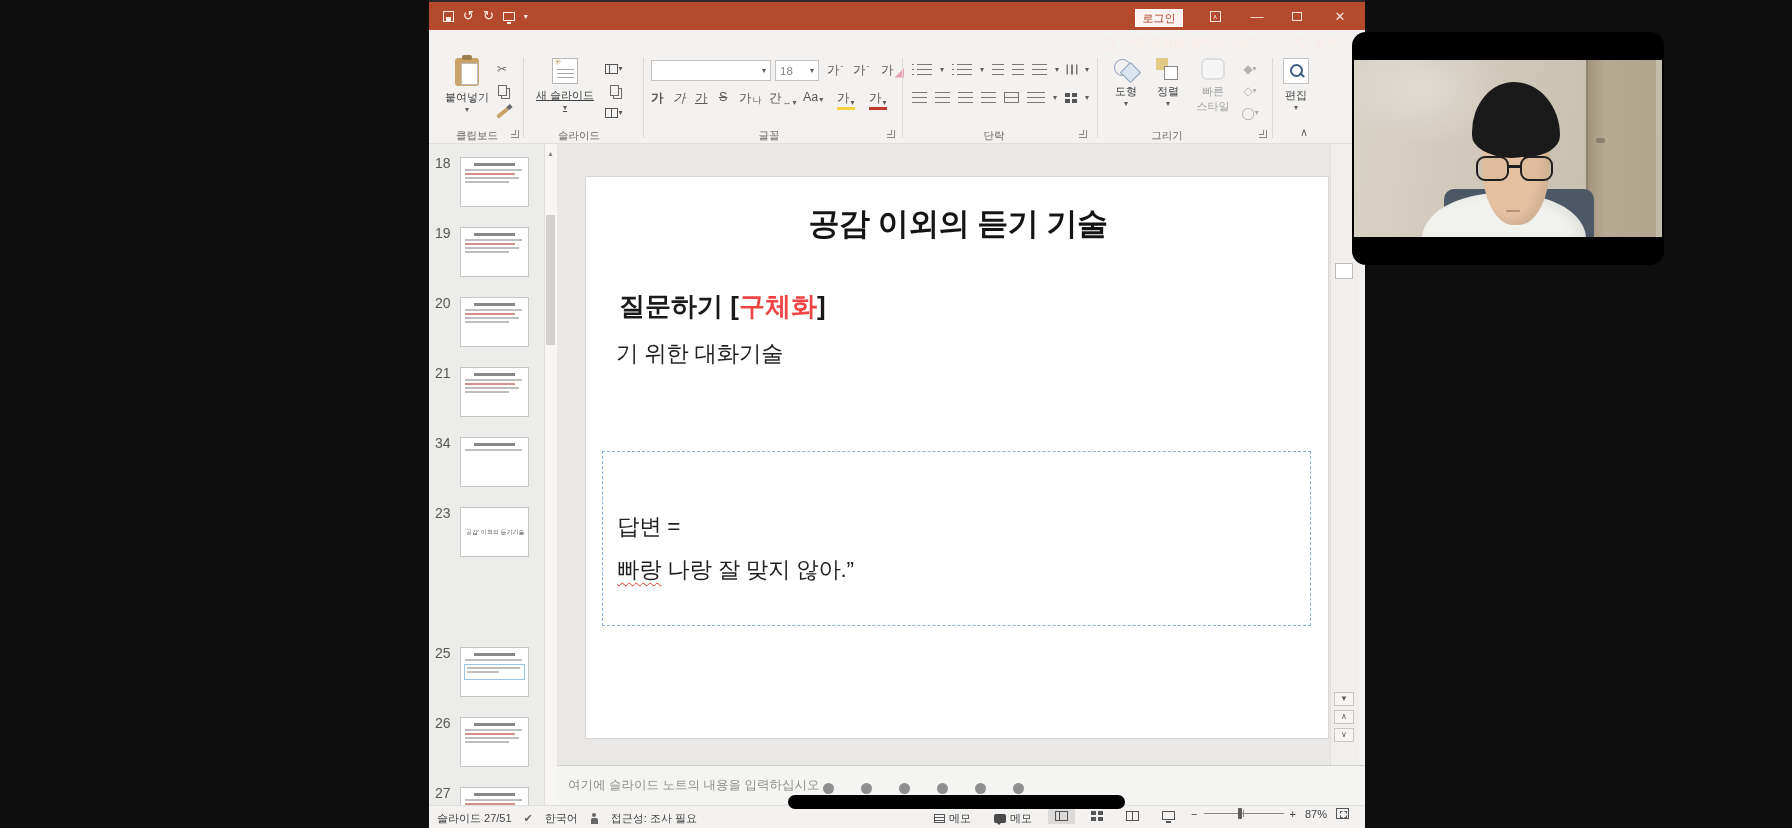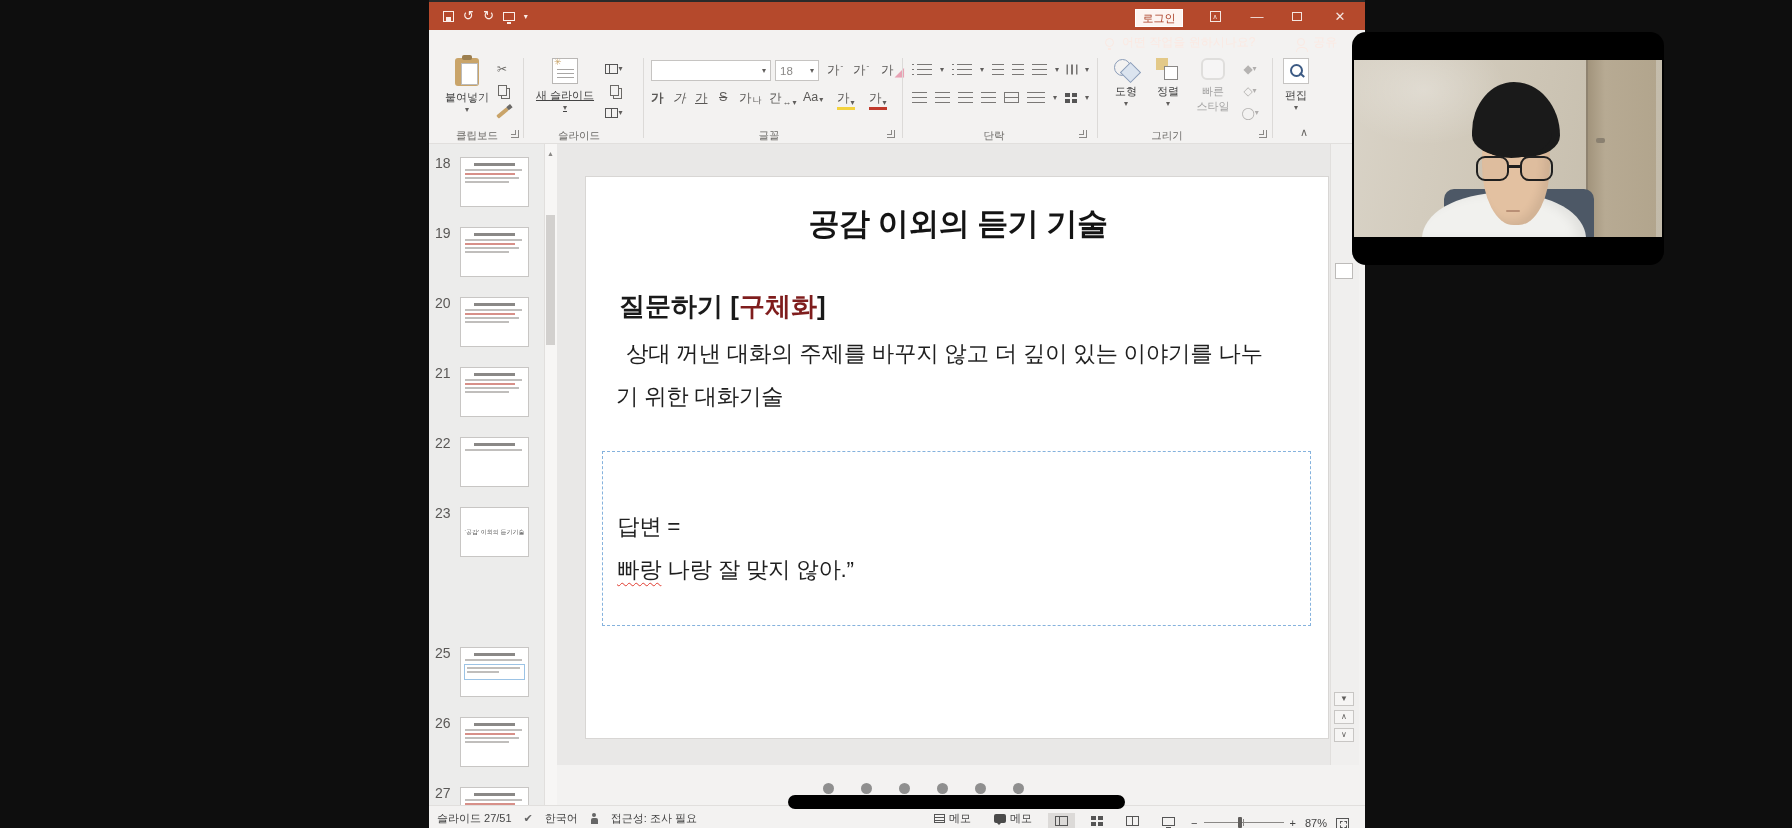--- a/index.html
+++ b/index.html
@@ -90,40 +90,40 @@
   .mini-box .mini-l { margin:2px 2px 0; }
   .mini-center { font-size:6px; color:#555; text-align:center; margin-top:20px; }
   #thumb-scroll { left:115px; top:142px; width:13px; height:661px; background:#f7f6f5; border-left:1px solid #e1dfdd; }
   #thumb-up { left:116px; top:146px; width:11px; height:12px; color:#8a8886; font-size:7px; text-align:center; line-height:12px; }
   #thumb-thumb { left:117px; top:213px; width:9px; height:130px; background:#d2d0ce; }
 
   #editor { left:128px; top:142px; width:773px; height:621px; background:#e9e8e7; overflow:hidden; }
   #slide { position:absolute; left:28px; top:32px; width:744px; height:563px; background:#fff; border:1px solid #d8d6d4; }
   #s-title { position:absolute; left:0; top:26px; width:744px; text-align:center; font-size:31px; font-weight:bold; color:#141414; letter-spacing:-.5px; }
   #s-heading { position:absolute; left:33px; top:112px; font-size:26px; font-weight:bold; color:#1a1a1a; }
-  #s-heading .purple { color:#7f1d1d;font-family:Liberation Mono, monospace; }
+  #s-heading .purple { color:#ef4444;font-family:Liberation Mono, monospace; }
   #s-body { position:absolute; left:30px; top:155px; width:700px; font-size:22.5px; line-height:43px; color:#1f1f1f; letter-spacing:-.3px; }
   #s-body .ind { padding-left:10px; display:block; }
   #quotebox { position:absolute; left:16px; top:274px; width:709px; height:175px; border:1px dashed #85b2dd; padding:10px 14px 0; font-size:22.5px; line-height:43px; color:#1f1f1f; letter-spacing:-.3px; }
   .sp { text-decoration:underline; text-decoration-style:wavy; text-decoration-color:#e03b2f; text-decoration-thickness:1px; text-underline-offset:5px; }
   #answer-line { margin-top:43px; }
 
   
   #vscroll { left:901px; top:142px; width:29px; height:621px; background:#f0efee; border-left:1px solid #e1dfdd; }
   #vthumb { left:906px; top:261px; width:18px; height:16px; background:#fff; border:1px solid #bdbbb9; }
   .vbtn { position:absolute; left:905px; width:20px; height:14px; background:#f6f5f4; border:1px solid #c8c6c4; color:#605e5c; font-size:8px; text-align:center; line-height:12px; }
 
   
   #notes { left:128px; top:763px; width:808px; height:40px; background:#f4f4f3; border-top:1px solid #d2d0ce; color:#8f8d8b; font-size:12.5px; display:flex; align-items:center; padding-left:11px; }
   #statusbar { left:0; top:803px; width:936px; height:25px; background:#f3f2f1; border-top:1px solid #e1dfdd; color:#444; font-size:11px; display:flex; align-items:center; }
   #status-left { display:flex; align-items:center; gap:12px; padding-left:8px; }
   .acc-ico { width:9px; height:11px; position:relative; display:inline-block; }
   .acc-ico:before { content:""; position:absolute; left:2.5px; top:0; width:4px; height:4px; border-radius:50%; background:#666; }
   .acc-ico:after { content:""; position:absolute; left:1px; top:5px; width:7px; height:6px; background:#666; border-radius:2px 2px 0 0; }
-  #status-right { position:absolute; right:16px; display:flex; align-items:flex-end; gap:9px; }
+  #status-right { position:absolute; right:16px; display:flex; align-items:flex-start; gap:9px; }
   .st-ico-page { width:11px; height:9px; border:1px solid #555; background:repeating-linear-gradient(#0000 0 2px, #555 2px 3px); }
   .st-bubble { width:12px; height:9px; background:#4a4a4a; border-radius:2px; position:relative; }
   .st-bubble:after { content:""; position:absolute; left:2px; top:8px; border:3px solid transparent; border-top-color:#4a4a4a; }
   .viewbtn { padding:3px 7px; display:flex; align-items:center; }
   .viewbtn.active { background:#dcdad8; }
   .vb-normal { width:13px; height:10px; border:1px solid #555; background:linear-gradient(90deg, transparent 3px, #555 3px 4px, transparent 4px); }
   .vb-sorter { width:12px; height:10px; background:
      linear-gradient(#555,#555) 0 0/5px 4px no-repeat, linear-gradient(#555,#555) 7px 0/5px 4px no-repeat,
      linear-gradient(#555,#555) 0 6px/5px 4px no-repeat, linear-gradient(#555,#555) 7px 6px/5px 4px no-repeat; }
   .vb-reading { width:13px; height:10px; border:1px solid #555; background:linear-gradient(90deg, transparent 5px, #555 5px 6px, transparent 6px); }
@@ -388,21 +388,21 @@
             <div class="mini-t"></div>
             <div class="mini-l" style="width:85%;"></div>
             <div class="mini-l x r" style="width:75%;"></div>
             <div class="mini-l x" style="width:80%;"></div>
             <div class="mini-l x" style="width:65%;"></div>
 
           </div>
         </div>
 
         <div class="thumb-item k-lines-short" style="top: 291px;">
-          <span class="tnum">22</span>
+          <span class="tnum">34</span>
           <div class="tbox">
             <div class="mini-t"></div>
             <div class="mini-l" style="width:85%;"></div>
 
           </div>
         </div>
 
         <div class="thumb-item k-center" style="top: 361px;">
           <span class="tnum">23</span>
           <div class="tbox">
@@ -450,36 +450,38 @@
       </div>
     <div id="thumb-scroll" class="abs"></div>
     <div id="thumb-up" class="abs">▲</div>
     <div id="thumb-thumb" class="abs"></div>
 
     <div id="editor" class="abs">
       <div id="slide">
         <div id="s-title">공감 이외의 듣기 기술</div>
         <div id="s-heading"><span>질문하기 [</span><span class="purple">구체화</span><span>]</span></div>
         <div id="s-body">
-          <span class="ind">상대 꺼낸 대화의 주제를 바꾸지 않고 더 깊이 있는 이야기를 나누</span>
           <span>기 위한 대화기술</span>
         </div>
         <div id="quotebox">
           <div id="answer-line">답변 =</div>
           <div><span class="sp">빠랑</span><span> 나랑 잘 맞지 않아.”</span></div>
         </div>
       </div>
     </div>
 
     <div id="vscroll" class="abs"></div>
     <div id="vthumb" class="abs"></div>
     <div class="vbtn abs" style="top:690px;">▼</div>
     <div class="vbtn abs" style="top:708px;">∧</div>
     <div class="vbtn abs" style="top:726px;">∨</div>
 
+    <div id="notes" class="abs">
+      <span>여기에 슬라이드 노트의 내용을 입력하십시오</span>
+    </div>
 
     <div id="statusbar" class="abs">
       <div id="status-left">
         <span>슬라이드 27/51</span>
         <span style="color:#666;">✔</span>
         <span>한국어</span>
         <span class="acc-ico"></span>
         <span>접근성: 조사 필요</span>
       </div>
       <div id="status-right">

